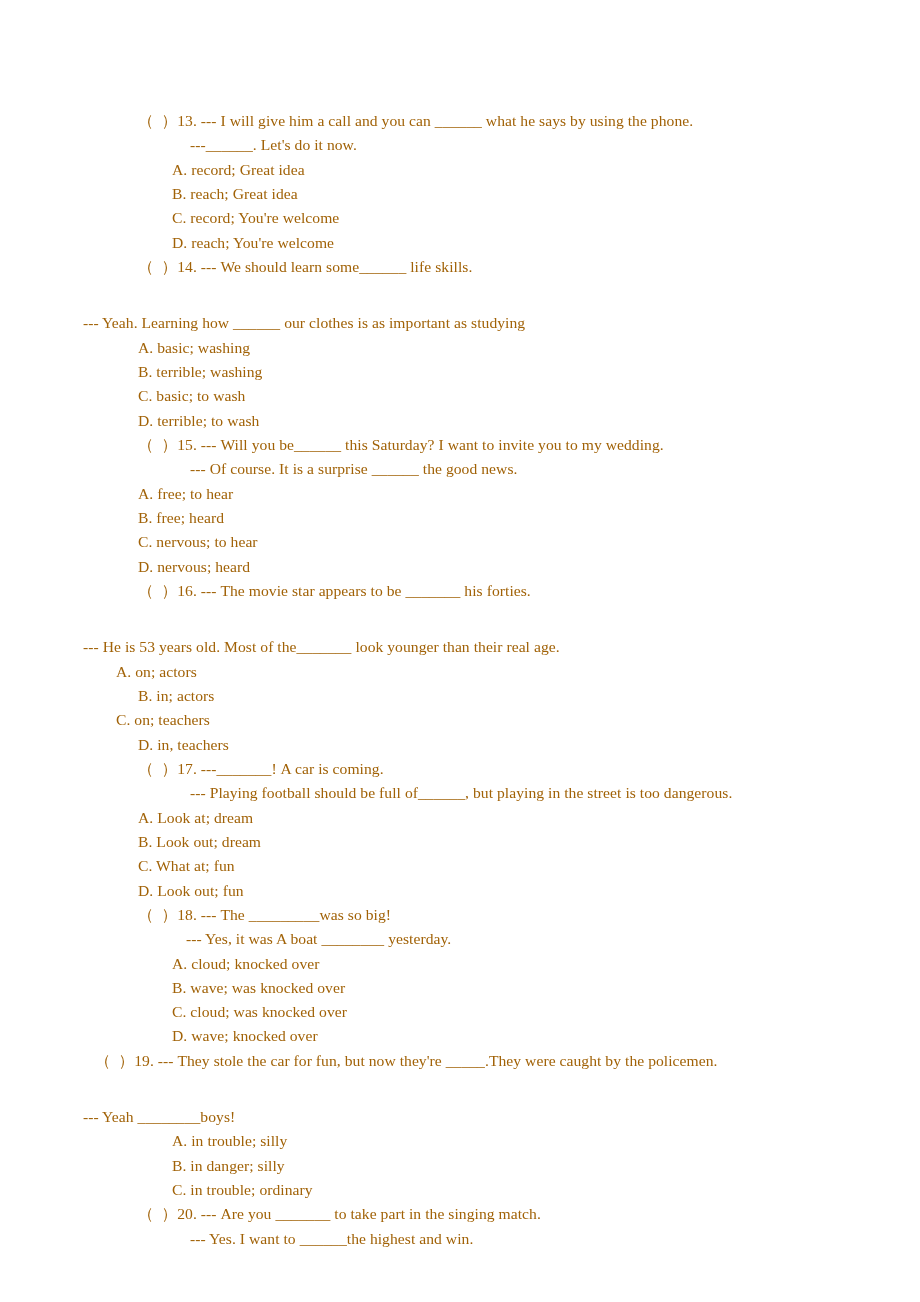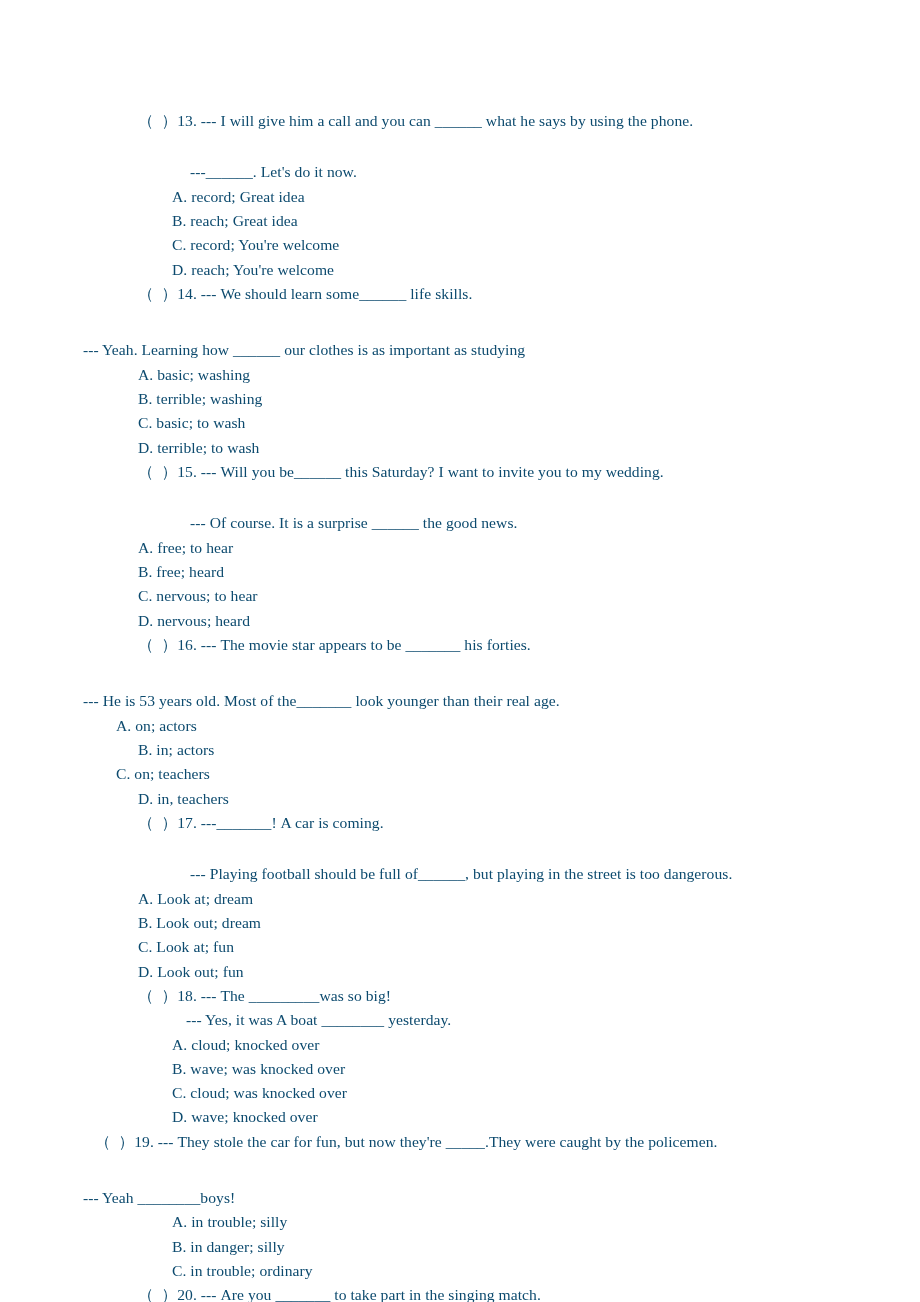--- a/index.html
+++ b/index.html
@@ -33,26 +33,26 @@
   .qblock {
     margin: 0;
     padding: 0;
   }
   .line {
     font-size: 15.6px;
     line-height: 24.33px;
     height: 24.33px;
     white-space: pre;
     letter-spacing: 0.05px;
-    color: #0c4a6e;
+    color: #a16207;
   }
   
   .ind-stem   { padding-left: 138px; }
   .ind-stem2  { padding-left: 95px; }
-  .ind-reply  { padding-left: 190px; margin-top: 27px; }
+  .ind-reply  { padding-left: 190px; }
   .ind-reply2 { padding-left: 83px; margin-top: 32px; }
   .ind-reply3 { padding-left: 186px; }
   .ind-opt-a  { padding-left: 172px; }
   .ind-opt-b  { padding-left: 138px; }
   .ind-opt-c  { padding-left: 116px; }
 </style>
 </head>
 <body>
 
 <div id="page">
@@ -92,21 +92,21 @@
       <div class="line ind-opt-b">B. in; actors</div>
       <div class="line ind-opt-c">C. on; teachers</div>
       <div class="line ind-opt-b">D. in, teachers</div>
     </div>
 
     <div class="qblock">
       <div class="line ind-stem">（  ）17. ---_______! A car is coming.</div>
       <div class="line ind-reply">--- Playing football should be full of______, but playing in the street is too dangerous.</div>
       <div class="line ind-opt-b">A. Look at; dream</div>
       <div class="line ind-opt-b">B. Look out; dream</div>
-      <div class="line ind-opt-b">C. Look at; fun</div>
+      <div class="line ind-opt-b">C. What at; fun</div>
       <div class="line ind-opt-b">D. Look out; fun</div>
     </div>
 
     <div class="qblock">
       <div class="line ind-stem">（  ）18. --- The _________was so big!</div>
       <div class="line ind-reply3">--- Yes, it was A boat ________ yesterday.</div>
       <div class="line ind-opt-a">A. cloud; knocked over</div>
       <div class="line ind-opt-a">B. wave; was knocked over</div>
       <div class="line ind-opt-a">C. cloud; was knocked over</div>
       <div class="line ind-opt-a">D. wave; knocked over</div>

